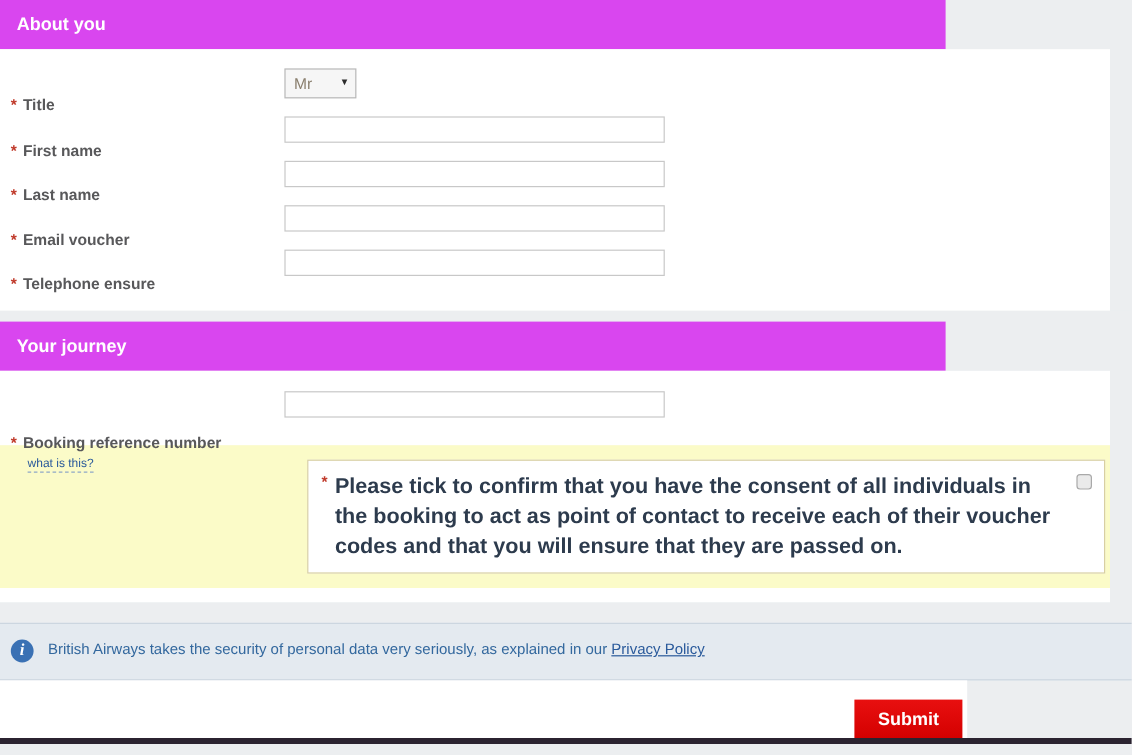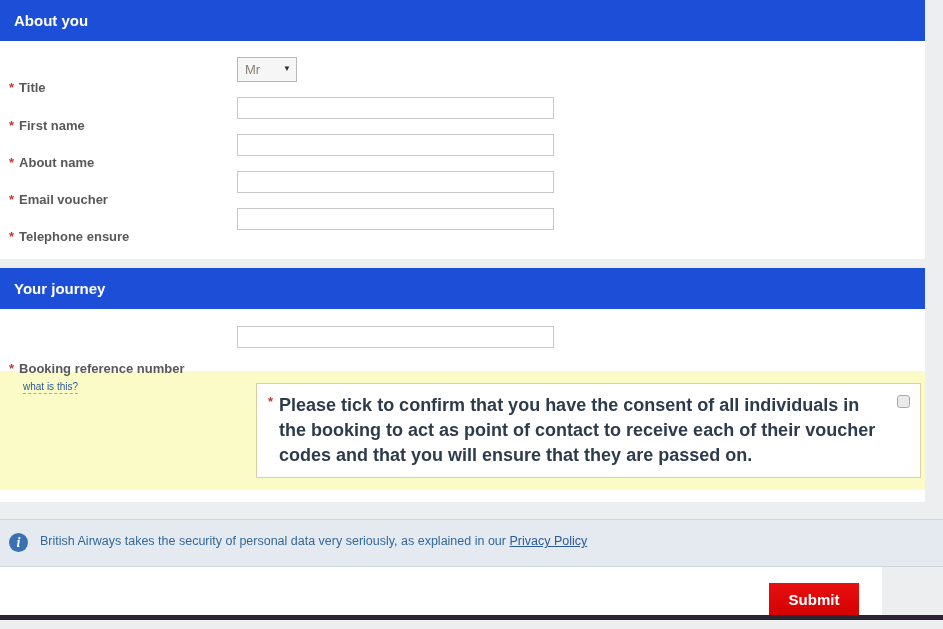--- a/index.html
+++ b/index.html
@@ -17,27 +17,27 @@
   }
   .page {
     position: relative;
     width: 943px;
     height: 629px;
     background: #eceef0;
   }
 
   
   .section-bar {
-    background: #1d4ed8;
+    background: #d946ef;
     color: #ffffff;
     font-weight: bold;
     font-size: 15px;
     line-height: 1;
     padding: 13px 0 13px 14px;
-    width: 925px;
+    width: 788px;
     box-sizing: border-box;
   }
 
   
   .panel {
     background: #ffffff;
     width: 925px;
     box-sizing: border-box;
   }
 
@@ -233,27 +233,27 @@
   }
   .privacy-link {
     color: #2a5a9b;
     text-decoration: underline;
     cursor: pointer;
   }
 
   
   .submit-area {
     background: #ffffff;
-    width: 882px;
+    width: 806px;
     height: 48px;
     box-sizing: border-box;
     display: flex;
     align-items: flex-end;
     justify-content: flex-end;
-    padding-right: 23px;
+    padding-right: 4px;
   }
   .submit-btn {
     background: #e00000;
     background: linear-gradient(to bottom, #e81010 0%, #d40000 100%);
     color: #ffffff;
     font-family: "Liberation Sans", sans-serif;
     font-weight: bold;
     font-size: 15px;
     border: none;
     width: 90px;
@@ -293,21 +293,21 @@
       <div class="label-cell">
         <span class="req-star">*</span>
         <span class="field-label">First name</span>
       </div>
       <input class="text-input" type="text" value="" style="">
     </div>
 
     <div class="form-row">
       <div class="label-cell">
         <span class="req-star">*</span>
-        <span class="field-label">About name</span>
+        <span class="field-label">Last name</span>
       </div>
       <input class="text-input" type="text" value="" style="">
     </div>
 
     <div class="form-row">
       <div class="label-cell">
         <span class="req-star">*</span>
         <span class="field-label">Email voucher</span>
       </div>
       <input class="text-input" type="text" value="" style="">

